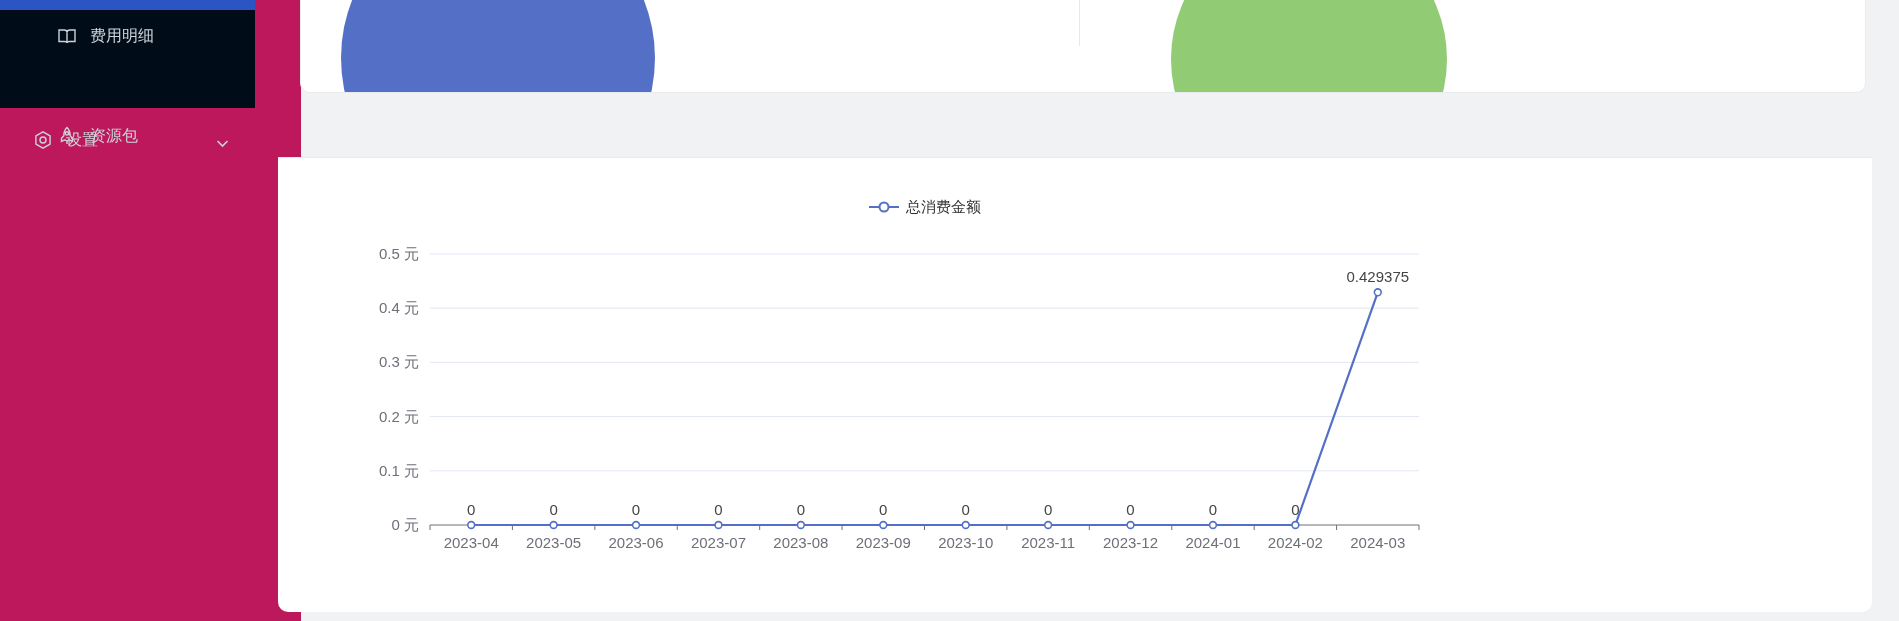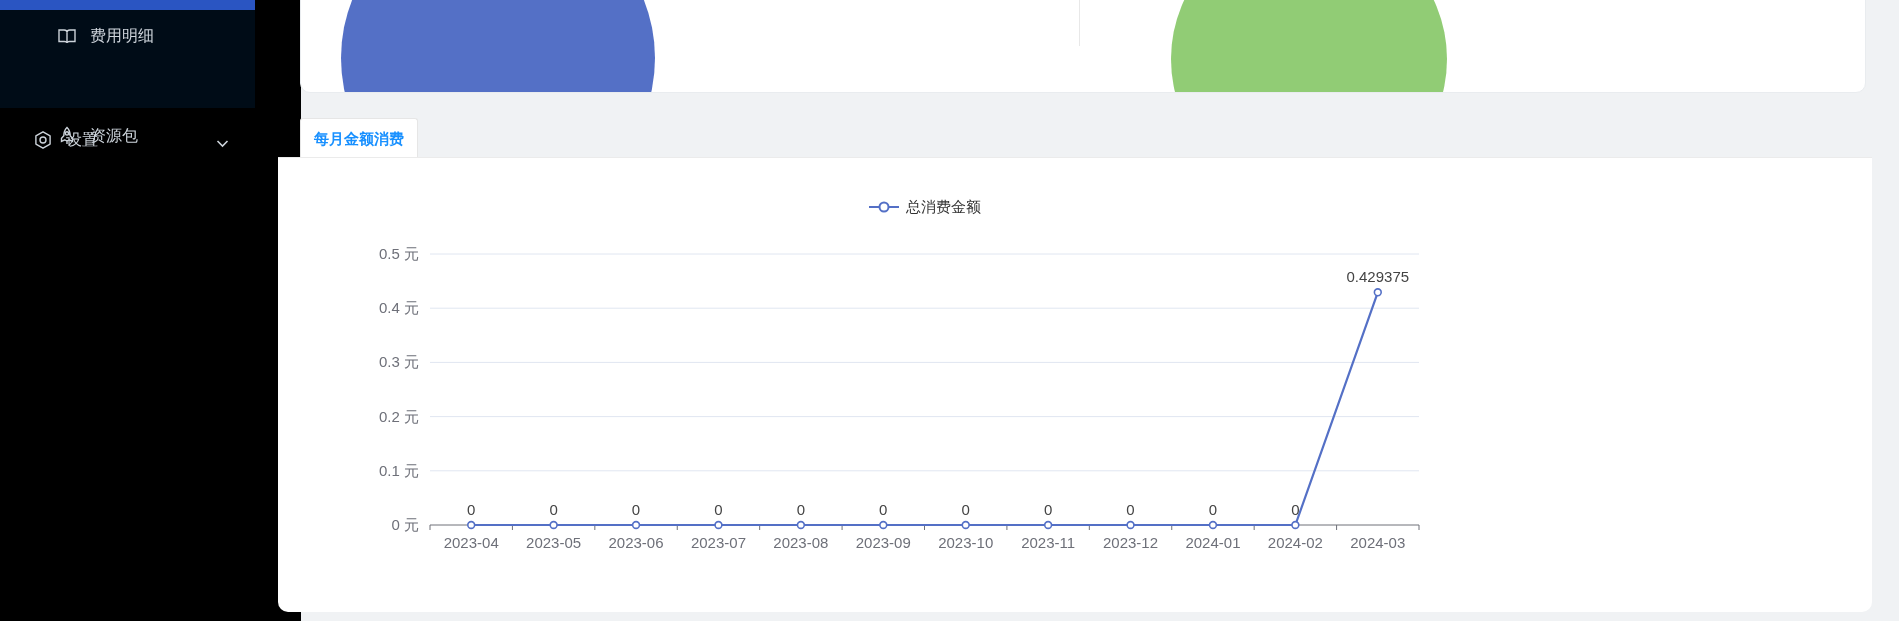--- a/index.html
+++ b/index.html
@@ -1,20 +1,20 @@
 <!DOCTYPE html>
 <html><head>
 <meta charset="utf-8">
 <style>
   * { margin:0; padding:0; box-sizing:border-box; }
   html,body { width:1899px; height:621px; overflow:hidden; }
   body { font-family:"Liberation Sans","DejaVu Sans",sans-serif; background:#f0f2f4; position:relative; }
 
   
-  .sidebar { position:absolute; left:0; top:0; width:301px; height:621px; background:#000000; }
+  .sidebar { position:absolute; left:0; top:0; width:301px; height:621px; background:#be185d; }
   .sel-bar { position:absolute; left:0; top:0; width:255px; height:10px; background:#2a55c2; }
   .submenu { position:absolute; left:0; top:10px; width:255px; height:98px; background:#000c17; }
   .side-item { position:absolute; display:flex; align-items:center; color:#ccd3da; font-size:16px; cursor:pointer; }
   .side-item .ic { display:flex; align-items:center; margin-right:13px; }
   .side-item svg { stroke:#ccd3da; fill:none; stroke-width:1.4; }
   .item-fee  { left:57px; top:22px;  height:28px; }
   .item-res  { left:57px; top:74px;  height:28px;margin-top:48px; }
   .item-set  { left:33px; top:126px; height:28px; width:196px; }
   .chev { position:absolute; right:0; top:8px; }
 
@@ -85,21 +85,20 @@
   </div>
 </div>
 
 <div class="pie-card">
   <div class="pie pie-blue"></div>
   <div class="pie pie-green"></div>
   <div class="pie-divider"></div>
 </div>
 
 <div class="tabbar">
-  <div class="tab active">每月金额消费</div>
 </div>
 
 <div class="chart-card">
   <div class="legend">
     <span>
       <svg width="30" height="12" viewBox="0 0 30 12">
         <line x1="0" y1="6" x2="30" y2="6" stroke="#5470c6" stroke-width="2"></line>
         <circle cx="15" cy="6" r="4.5" fill="#fff" stroke="#5470c6" stroke-width="2"></circle>
       </svg>
     </span>

